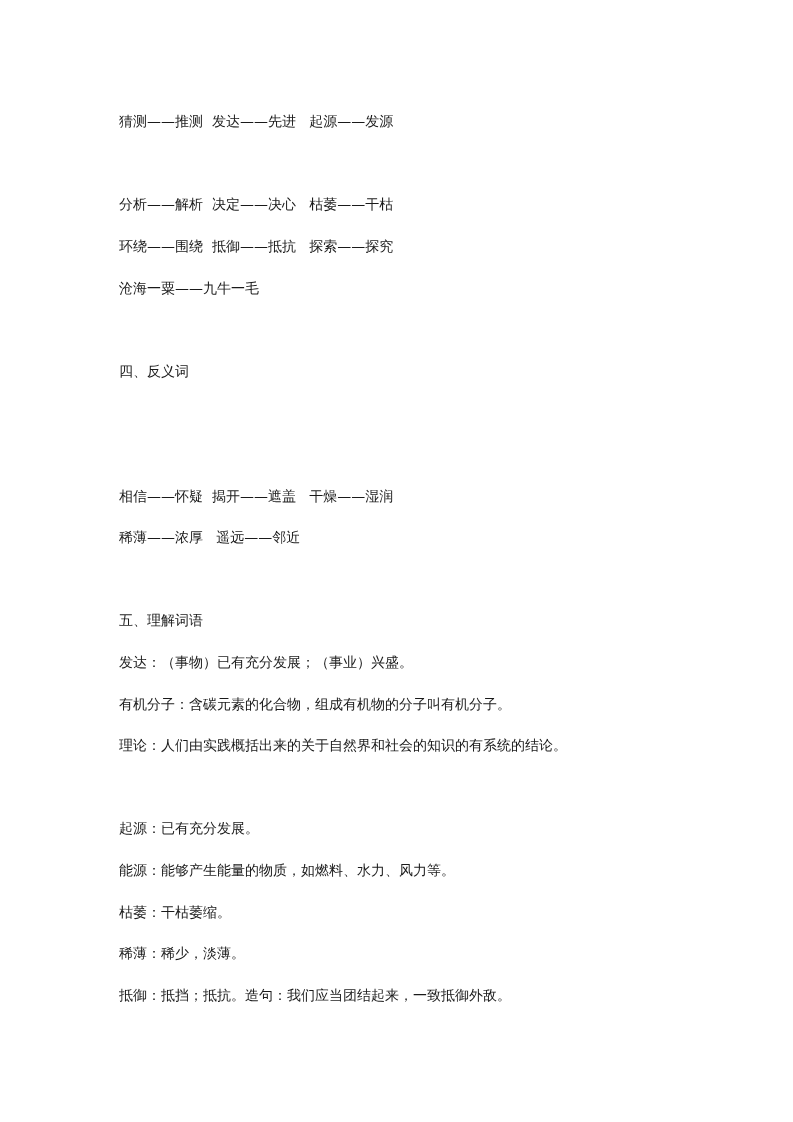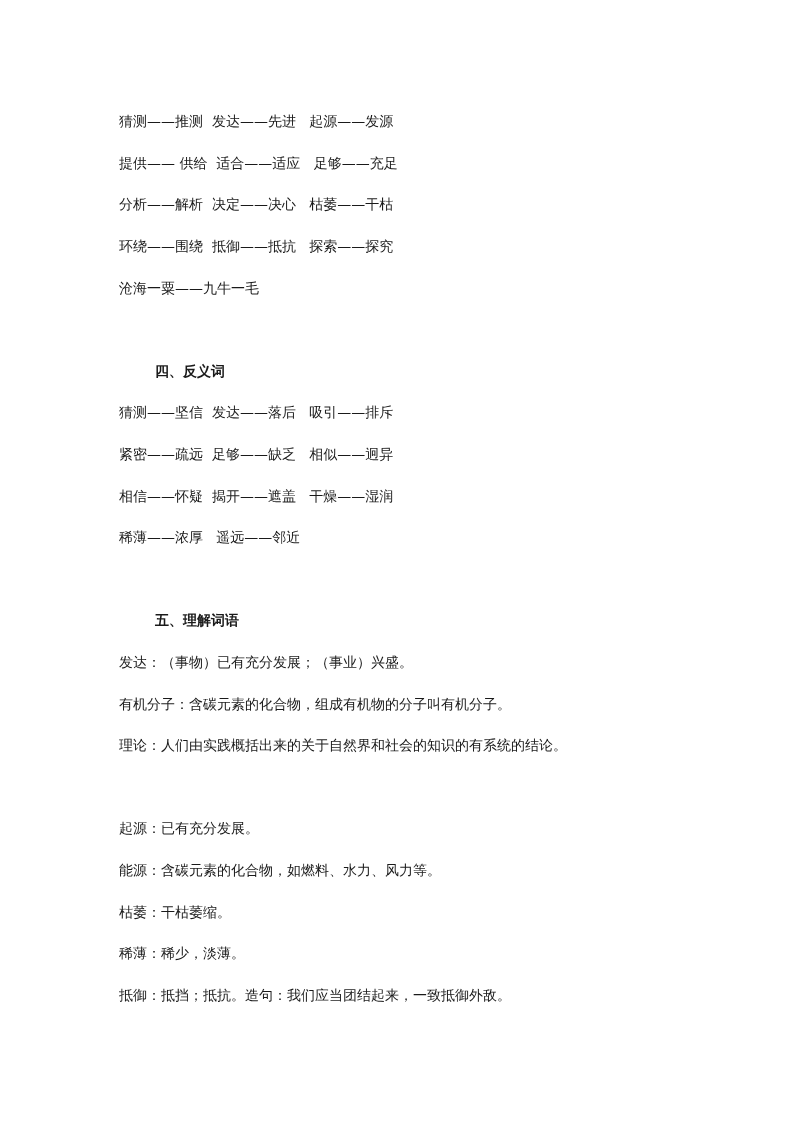--- a/index.html
+++ b/index.html
@@ -24,44 +24,40 @@
     }
     .line {
       position: absolute;
       left: 119px;
       font-size: 14px;
       line-height: 18px;
       white-space: pre;
       letter-spacing: 0px;
     }
     .heading {
-      font-weight: bold;
-      margin-left: 36px;
+      font-weight: normal;
     }
   </style>
 </head>
 <body>
 
 <div class="page">
 
   <div class="line" style="top:108px">猜测——推测  发达——先进   起源——发源</div>
-  <div class="line" style="top:150px">提供—— 供给  适合——适应   足够——充足</div>
   <div class="line" style="top:191px">分析——解析  决定——决心   枯萎——干枯</div>
   <div class="line" style="top:233px">环绕——围绕  抵御——抵抗   探索——探究</div>
   <div class="line" style="top:275px">沧海一粟——九牛一毛</div>
 
   <div class="line heading" style="top:358px">四、反义词</div>
-  <div class="line" style="top:399px">猜测——坚信  发达——落后   吸引——排斥</div>
-  <div class="line" style="top:441px">紧密——疏远  足够——缺乏   相似——迥异</div>
   <div class="line" style="top:483px">相信——怀疑  揭开——遮盖   干燥——湿润</div>
   <div class="line" style="top:524px">稀薄——浓厚   遥远——邻近</div>
 
   <div class="line heading" style="top:607px">五、理解词语</div>
   <div class="line" style="top:649px">发达：（事物）已有充分发展；（事业）兴盛。</div>
   <div class="line" style="top:691px">有机分子：含碳元素的化合物，组成有机物的分子叫有机分子。</div>
   <div class="line" style="top:732px">理论：人们由实践概括出来的关于自然界和社会的知识的有系统的结论。</div>
   <div class="line" style="top:815px">起源：已有充分发展。</div>
-  <div class="line" style="top:857px">能源：含碳元素的化合物，如燃料、水力、风力等。</div>
+  <div class="line" style="top:857px">能源：能够产生能量的物质，如燃料、水力、风力等。</div>
   <div class="line" style="top:899px">枯萎：干枯萎缩。</div>
   <div class="line" style="top:940px">稀薄：稀少，淡薄。</div>
   <div class="line" style="top:982px">抵御：抵挡；抵抗。造句：我们应当团结起来，一致抵御外敌。</div>
 
 </div>
 
 </body></html>

